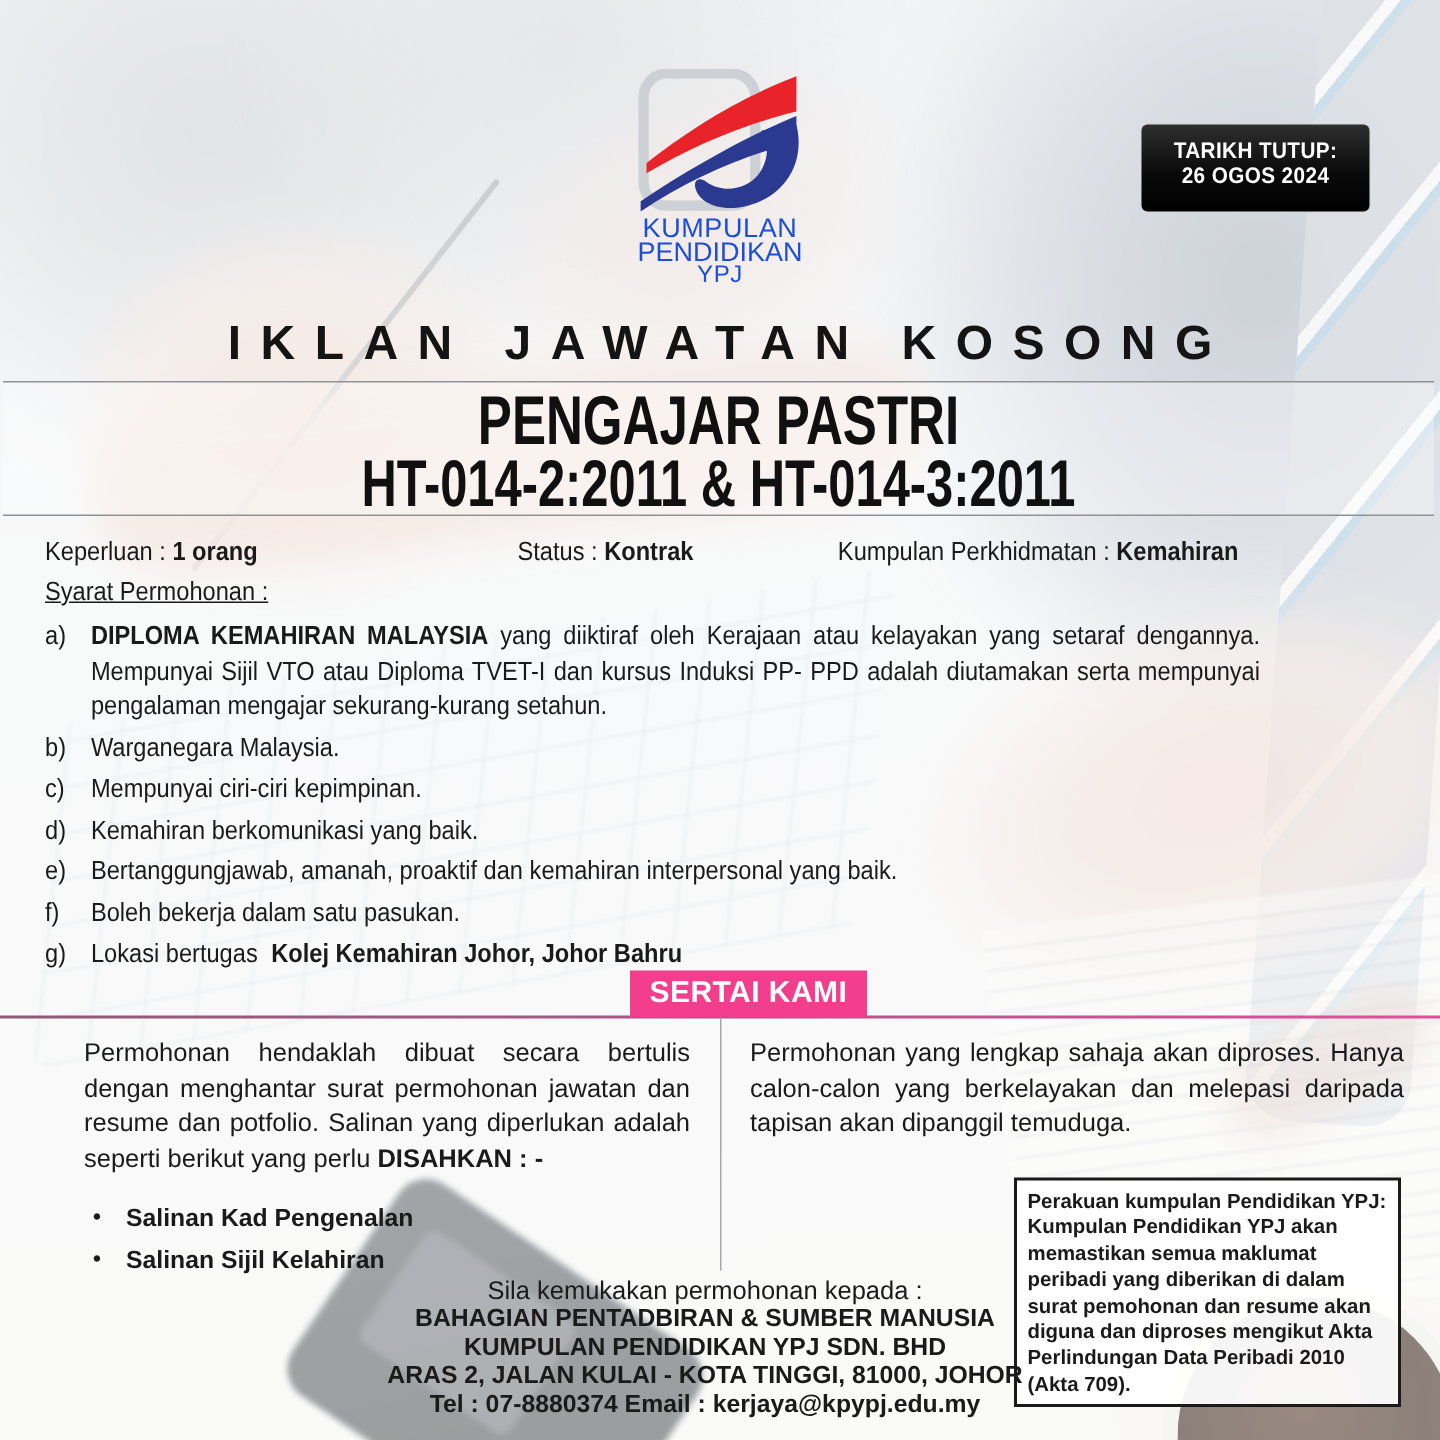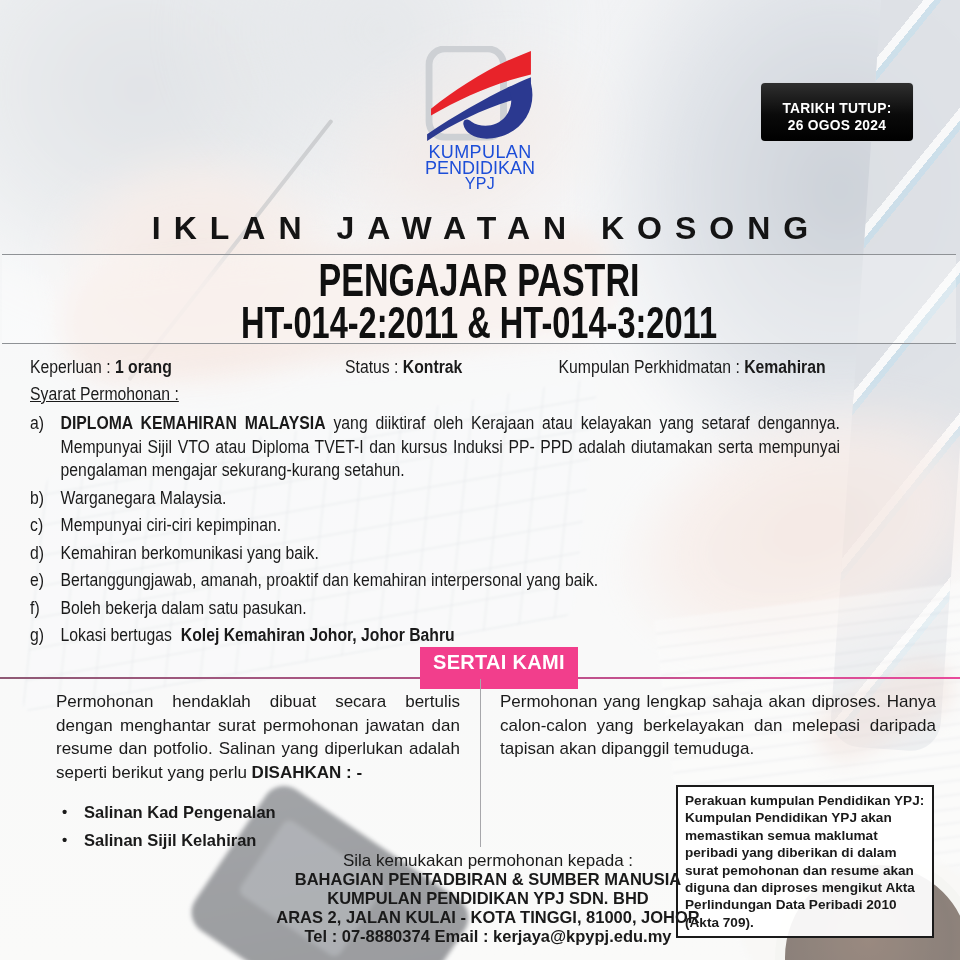--- a/index.html
+++ b/index.html
@@ -57,21 +57,21 @@
   .logo{left:405px;top:46px;width:150px;text-align:center;}
   .logo svg{display:block;margin:0 auto;}
   .logo-text{margin-top:2px;line-height:16px;color:#1d4ed8;letter-spacing:.4px;}
   .logo-l1{font-size:18px;}
   .logo-l2{font-size:18px;letter-spacing:0;}
   .logo-l3{font-size:16px;}
 
   
   .closing{left:761px;top:83px;width:152px;height:58px;border-radius:4px;
     background:linear-gradient(180deg,#2f2f2f 0%,#0a0a0a 55%,#000 100%);
-    box-shadow:0 0 0 1px #d7dadf;display:flex;flex-direction:column;justify-content:flex-end;
+    box-shadow:0 0 0 1px #d7dadf;display:flex;flex-direction:column;justify-content:flex-start;
     padding:9px 0 8px 0;box-sizing:border-box;text-align:center;color:#fff;font-weight:bold;}
   .closing div{font-size:15px;transform:scaleX(0.92);letter-spacing:.3px;}
 
   
   .main-title{left:0;top:210px;width:960px;text-align:center;font-size:32px;font-weight:bold;
     letter-spacing:13px;padding-left:13px;box-sizing:border-box;color:#141414;}
   .title-band{left:2px;top:254px;width:954px;height:88px;border-top:1px solid #8f9296;border-bottom:1px solid #8f9296;
     background:rgba(255,255,255,0.30);text-align:center;}
   .band-line{font-weight:bold;color:#101010;white-space:nowrap;}
   .band-line1{font-size:46px;line-height:46px;margin-top:2px;transform:scaleX(0.74);}
@@ -89,40 +89,40 @@
   .syarat-heading{left:30px;top:384px;font-size:17.5px;text-decoration:underline;}
   .req-list{left:30px;top:412px;width:900px;}
   .req-item{display:flex;font-size:17.5px;line-height:23.5px;margin-bottom:4px;}
   .req-label{width:34px;flex:none;}
   .req-text{flex:1;text-align:justify;}
   .req-text .gap-bold{margin-left:10px;font-weight:bold;}
 
   
   .join-rule{left:0;top:677px;width:960px;height:2px;
     background:linear-gradient(90deg,#8f5a75 0%,#b9538a 55%,#e84b9b 100%);}
-  .join-badge{left:420px;top:647px;height:42px;line-height:31px;padding:0 13px;
+  .join-badge{left:420px;top:647px;height:31px;line-height:31px;padding:0 13px;
     background:#F23E8C;color:#ffffff;font-weight:bold;font-size:20px;letter-spacing:.3px;white-space:nowrap;}
 
   
   .col-divider{left:480px;top:679px;width:1px;height:168px;background:#a7a7ab;}
   .col-left{left:56px;top:690px;width:404px;font-size:17px;line-height:23.5px;}
   .col-left p{margin:0;text-align:justify;}
   .bullets{margin-top:14px;}
   .bullet{display:flex;font-weight:bold;font-size:16.5px;line-height:28px;}
   .bullet::before{content:"\2022";width:22px;flex:none;padding-left:6px;font-size:15px;}
   .col-right{left:500px;top:690px;width:436px;font-size:17px;line-height:23.5px;}
   .col-right p{margin:0;text-align:justify;}
 
   
   .notice{left:676px;top:785px;width:258px;box-sizing:border-box;border:2px solid #1a1a1a;
     background:rgba(255,255,255,0.92);padding:5px 7px;font-size:13.6px;font-weight:bold;line-height:17.4px;}
   .notice span{display:inline;}
 
   
-  .contact{left:183px;top:851px;width:610px;text-align:center;}
+  .contact{left:165px;top:851px;width:610px;text-align:center;}
   .contact-intro{font-size:17px;line-height:19px;}
   .contact-line{font-size:16.5px;line-height:19px;font-weight:bold;}
 </style>
 </head>
 <body>
 
 <div id="poster">
 
   <div class="bg bg-base"></div>
   <div class="bg bg-suit-left"></div>

